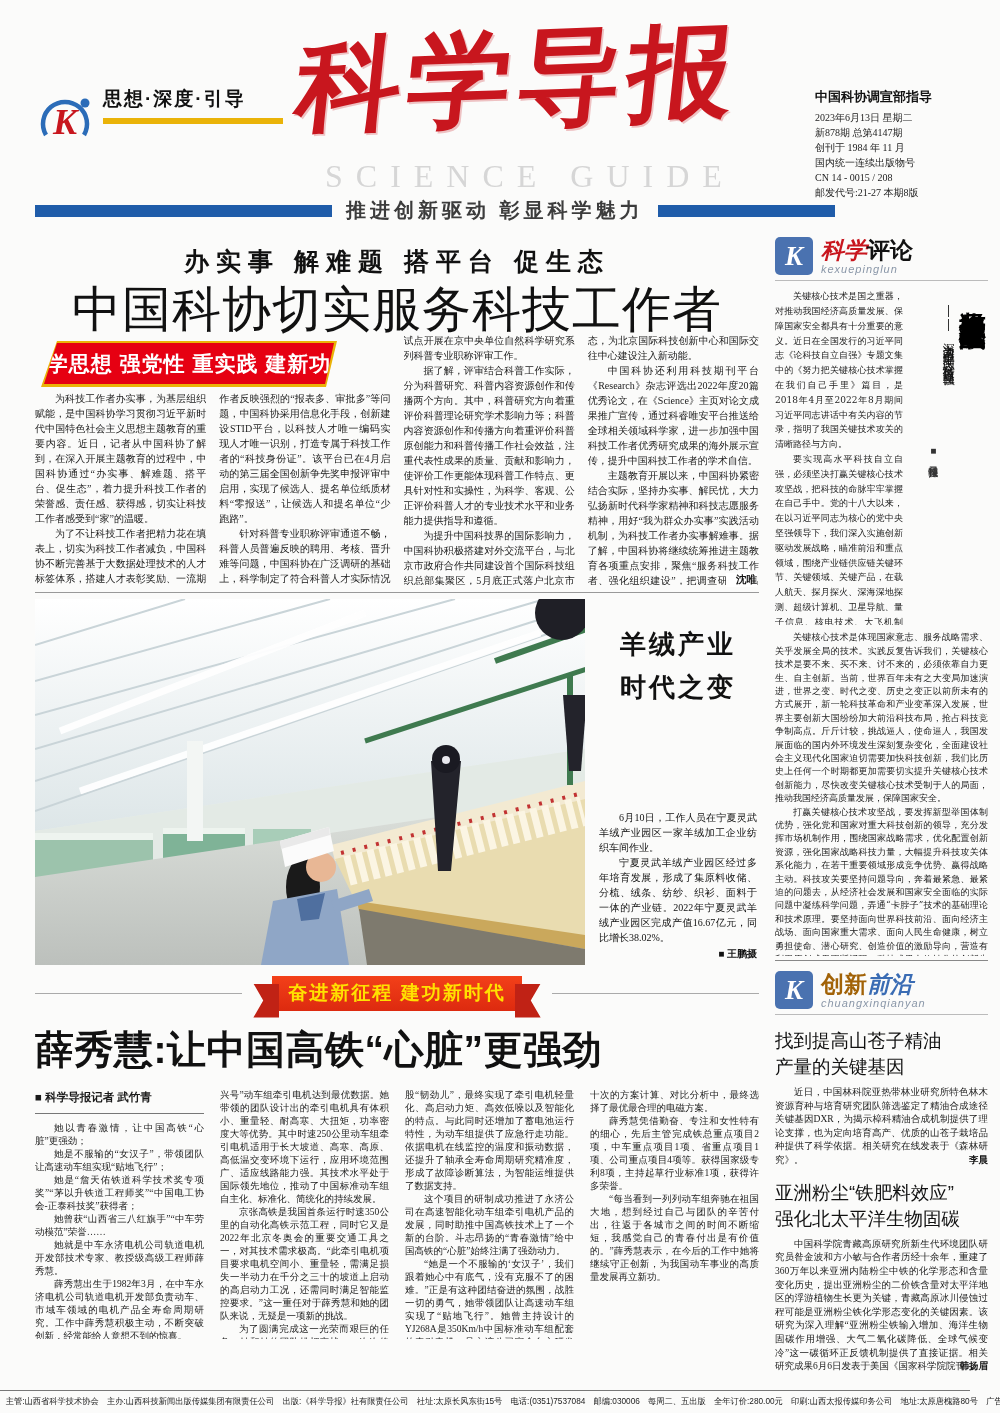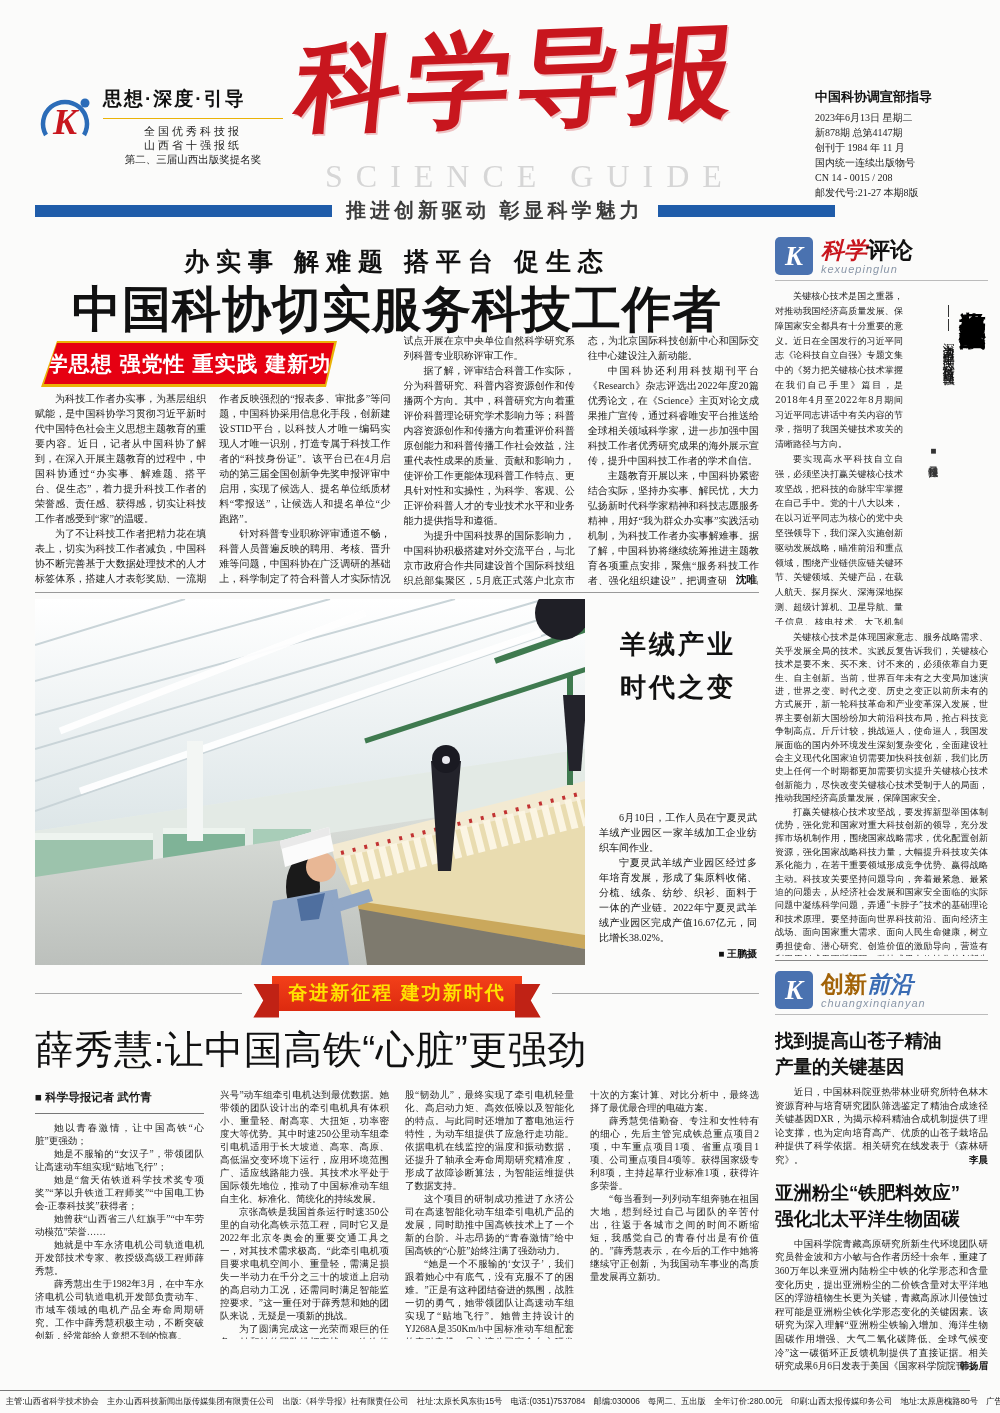--- a/index.html
+++ b/index.html
@@ -5,21 +5,21 @@
 *{margin:0;padding:0;box-sizing:border-box}
 html,body{width:1000px;height:1413px}
 body{background:#fbfbfa;font-family:"Liberation Sans",sans-serif;color:#111;position:relative;overflow:hidden}
 .page{position:absolute;inset:0;padding:0 35px}
 
 
 .masthead{position:relative;height:230px}
 .logo-row{position:absolute;left:2px;top:86px;display:flex;gap:10px;width:250px}
 .logo-circle{width:56px;height:56px;flex:none;margin-top:8px}
 .logo-texts{width:180px}
-.mast-slogan{font-size:19px;font-weight:bold;letter-spacing:2px;border-bottom:1px solid #eab308;padding-bottom:6px;margin-bottom:5px;white-space:nowrap}
+.mast-slogan{font-size:19px;font-weight:bold;letter-spacing:2px;border-bottom:6px solid #eab308;padding-bottom:6px;margin-bottom:5px;white-space:nowrap}
 .honors p{font-size:11px;letter-spacing:3px;line-height:14px;text-align:center;color:#222}
 .honors p:last-child{letter-spacing:0;font-size:10.5px}
 .mast-title{position:absolute;left:238px;top:18px;width:490px;text-align:center;font-family:"DejaVu Serif",serif;font-weight:900;font-size:104px;line-height:1.15;color:#c8161e;transform:skewX(-8deg) rotate(-2deg);letter-spacing:6px;text-shadow:2px 2px 0 rgba(200,22,30,.25)}
 .mast-title-en{position:absolute;left:290px;top:158px;width:390px;text-align:center;font-size:32px;letter-spacing:13px;color:#d6d6d6;font-family:"Liberation Serif",serif;white-space:nowrap}
 .mast-right{position:absolute;right:0;top:88px;width:150px}
 .guidance{font-size:13px;font-weight:bold;margin-bottom:4px;white-space:nowrap}
 .pubinfo p{font-size:10px;line-height:15px;color:#222;font-family:"Liberation Serif",serif;text-align:justify;white-space:nowrap}
 .blue-strip{position:absolute;left:0;right:0;top:197px;display:flex;align-items:center}
 .bar{height:12px;background:#1f5ca9}
 .bar1{width:348px}
@@ -28,21 +28,21 @@
 
 
 .content{display:flex;margin-top:7px;height:1152px}
 .main-col{width:724px;flex:none}
 .v-divider{width:1px;background:#bbb;margin:0 7px 0 9px}
 .rail{width:213px;flex:none;display:flex;flex-direction:column}
 
 
 .lead{position:relative;height:352px}
 .kicker{text-align:center;font-size:25px;font-weight:bold;letter-spacing:7px;padding-top:8px}
-.lead-headline{text-align:center;font-size:49px;font-weight:700;letter-spacing:1px;margin-top:4px;line-height:1.12;white-space:nowrap}
+.lead-headline{text-align:center;font-size:49px;font-weight:400;letter-spacing:1px;margin-top:4px;line-height:1.12;white-space:nowrap}
 .lead-cols{position:absolute;left:0;right:0;top:96px;bottom:4px;display:flex;gap:13px}
 .lcol{flex:1;overflow:hidden;font-family:"Liberation Serif",serif;font-size:10px;line-height:15px;text-align:justify;color:#1a1a1a}
 .lcol p{text-indent:2em}
 .lcol.cont p:first-child{text-indent:0}
 .lcol.push{padding-top:58px}
 .banner-wrap{position:absolute;left:6px;top:104px;width:296px;height:46px;background:#eab308;clip-path:polygon(16px 0,100% 0,calc(100% - 11px) 100%,0 100%);padding:2px 3px 3px;z-index:2}
 .lead-banner{width:100%;height:100%;background:#e60012;clip-path:polygon(13px 0,100% 0,calc(100% - 9px) 100%,0 100%);display:flex;align-items:center;justify-content:center}
 .lead-banner span{color:#fff;font-weight:900;font-size:21px;letter-spacing:1px;white-space:nowrap}
 .lead-byline{position:absolute;right:2px;bottom:2px;font-size:10.5px;font-weight:bold;background:#fff;padding-left:10px;z-index:2}
 .sep{border:none;border-top:1px solid #999;margin:3px 0 6px}
@@ -60,21 +60,21 @@
 .ribbon-row{display:flex;align-items:center;height:48px;margin-top:4px}
 .rule{flex:1;height:1px;background:#aaa}
 .ribbon{position:relative;margin:0 30px;background:linear-gradient(#f34019,#dd2a0f);height:35px;padding:0 16px;display:flex;align-items:center;z-index:1}
 .ribbon::before,.ribbon::after{content:"";position:absolute;top:8px;width:26px;height:34px;background:#c02215;z-index:-1}
 .ribbon::before{left:-19px;clip-path:polygon(0 0,100% 0,100% 100%,0 100%,38% 50%)}
 .ribbon::after{right:-19px;clip-path:polygon(0 0,100% 0,62% 50%,100% 100%,0 100%)}
 .ribbon span{color:#ffe100;font-weight:900;font-size:19px;letter-spacing:2px;white-space:nowrap}
 
 
 .feature{margin-top:2px}
-.feature-headline{font-size:39px;font-weight:400;letter-spacing:0.5px;margin:6px 0 12px;white-space:nowrap}
+.feature-headline{font-size:39px;font-weight:700;letter-spacing:0.5px;margin:6px 0 12px;white-space:nowrap}
 .feature-body{display:flex;gap:16px;height:250px;overflow:hidden}
 .fcol{flex:1;overflow:hidden;font-family:"Liberation Serif",serif;font-size:9.5px;line-height:13px;text-align:justify;color:#1a1a1a}
 .fcol p{text-indent:2em}
 .fcol.cont p:first-child{text-indent:0}
 .feature-byline{font-size:11.5px;font-weight:bold;border-bottom:1px solid #777;padding:2px 0 9px;margin-bottom:8px;font-family:"Liberation Sans",sans-serif}
 .intro p{color:#222;font-weight:500}
 
 
 .commentary{height:724px;display:flex;flex-direction:column;border-bottom:1px solid #888;padding-bottom:4px}
 .box-logo{display:flex;gap:8px;align-items:flex-start;padding-bottom:5px;border-bottom:1px solid #bbb}
@@ -90,21 +90,21 @@
 .comm-vert{flex:1;writing-mode:vertical-rl;overflow:hidden;padding-top:2px}
 .vh{font-size:26px;font-weight:900;letter-spacing:1px;line-height:1.2;color:#000}
 .vsub{font-size:12px;letter-spacing:2px;padding-top:10px;margin-top:4px;color:#111}
 .vby{font-size:10px;color:#333;padding-top:148px;margin-top:6px}
 .comm-wide{flex:1;overflow:hidden;margin-top:6px;font-family:"DejaVu Serif",serif;font-size:9px;line-height:13.4px;text-align:justify;color:#222}
 .comm-wide p{text-indent:2em}
 
 
 .frontier{margin-top:10px;height:412px;overflow:hidden}
 .f-article{margin-top:13px}
-.f-title{font-size:18.5px;font-weight:700;line-height:1.4;white-space:pre-line;margin-bottom:6px}
+.f-title{font-size:18.5px;font-weight:400;line-height:1.4;white-space:pre-line;margin-bottom:6px}
 .f-body{font-family:"Liberation Serif",serif;font-size:9.5px;line-height:13.6px;text-align:justify;text-indent:2em;color:#1a1a1a}
 .f-author{display:block;text-align:right;font-weight:bold;font-size:9.5px;font-family:"Liberation Serif",serif;margin-top:-13.6px}
 
 
 .footline{position:absolute;left:0;right:0;bottom:5px;border-top:1px solid #777;padding:5px 6px 0;font-size:8.5px;white-space:nowrap;color:#222;transform:scaleX(0.97);transform-origin:left center}
 </style>
 </head>
 <body>
 
 <div class="page">
@@ -113,25 +113,20 @@
     <div class="logo-row">
       <div class="logo-circle">
         <svg width="56" height="56" viewBox="0 0 56 56">
           <path d="M9,41 A22,22 0 1 1 47,41" stroke="#2b6cb8" stroke-width="4.5" fill="none"></path>
           <circle cx="48" cy="9" r="4.5" fill="#2b6cb8"></circle>
           <text x="28" y="40" text-anchor="middle" font-family="Liberation Serif,serif" font-style="italic" font-weight="bold" font-size="36" fill="#c8161e">K</text>
         </svg>
       </div>
       <div class="logo-texts">
         <div class="mast-slogan">思想·深度·引导</div>
-        <div class="honors">
-            <p>全国优秀科技报</p>
-            <p>山西省十强报纸</p>
-            <p>第二、三届山西出版奖提名奖</p>
-          </div>
       </div>
     </div>
     <div class="mast-title">科学导报</div>
     <div class="mast-title-en">SCIENCE GUIDE</div>
     <div class="mast-right">
       <div class="guidance">中国科协调宣部指导</div>
       <div class="pubinfo">
           <p>2023年6月13日 星期二</p>
           <p>新878期 总第4147期</p>
           <p>创刊于 1984 年 11 月</p>

